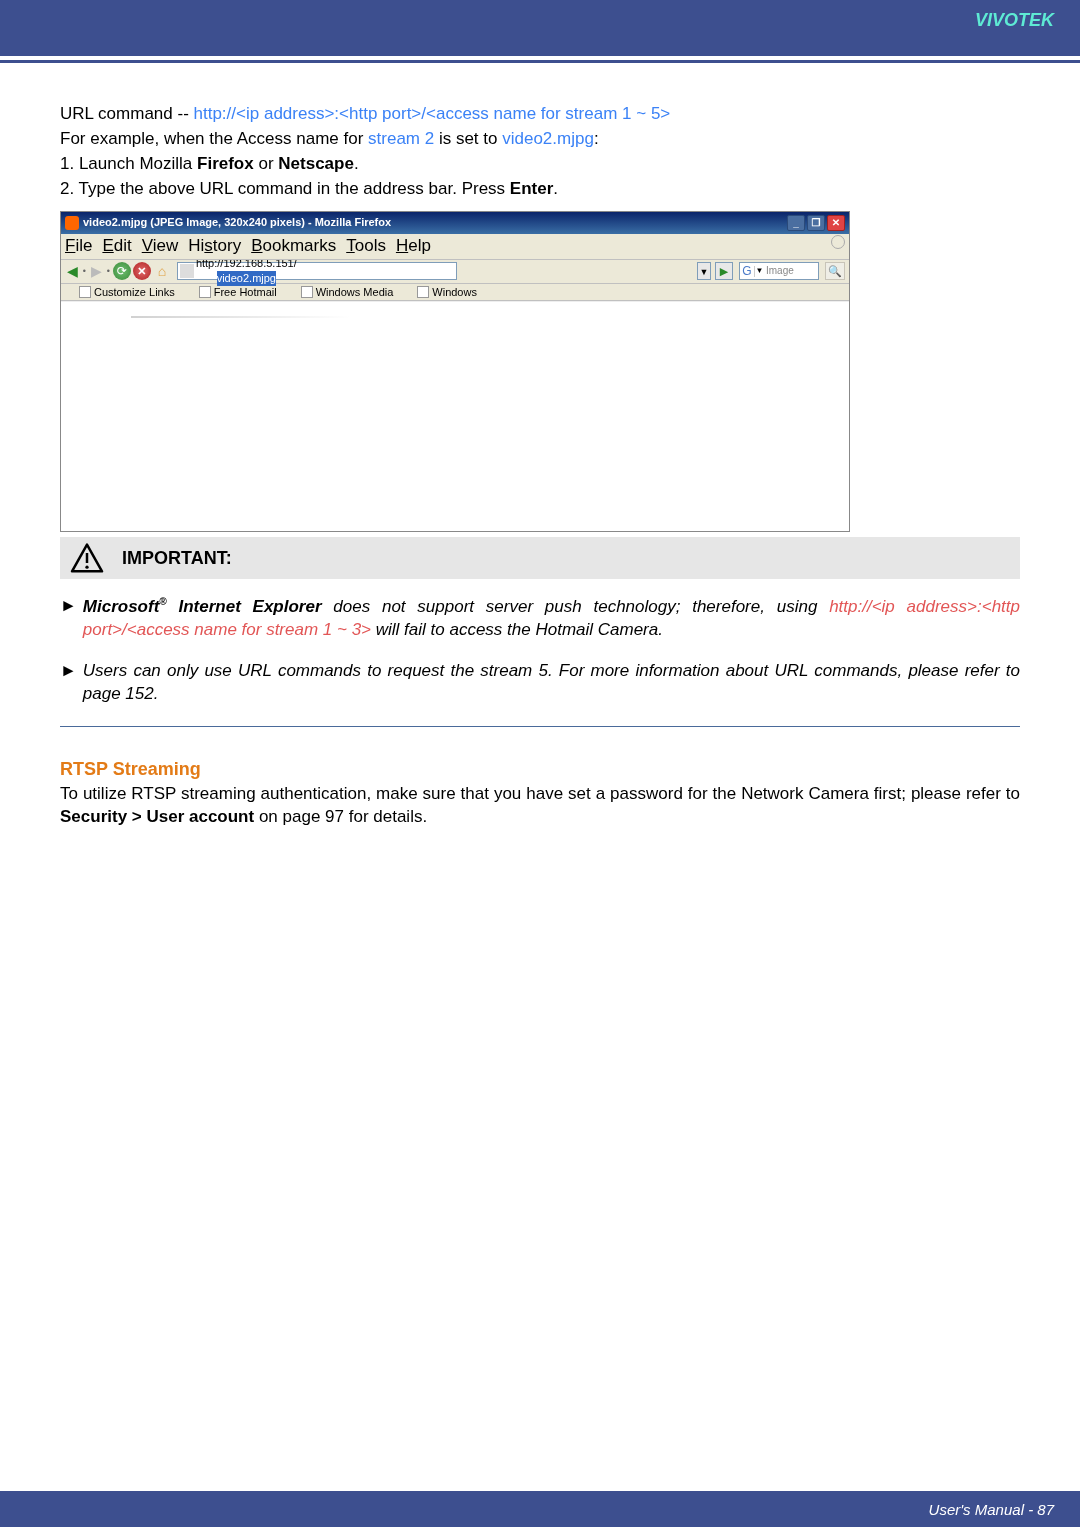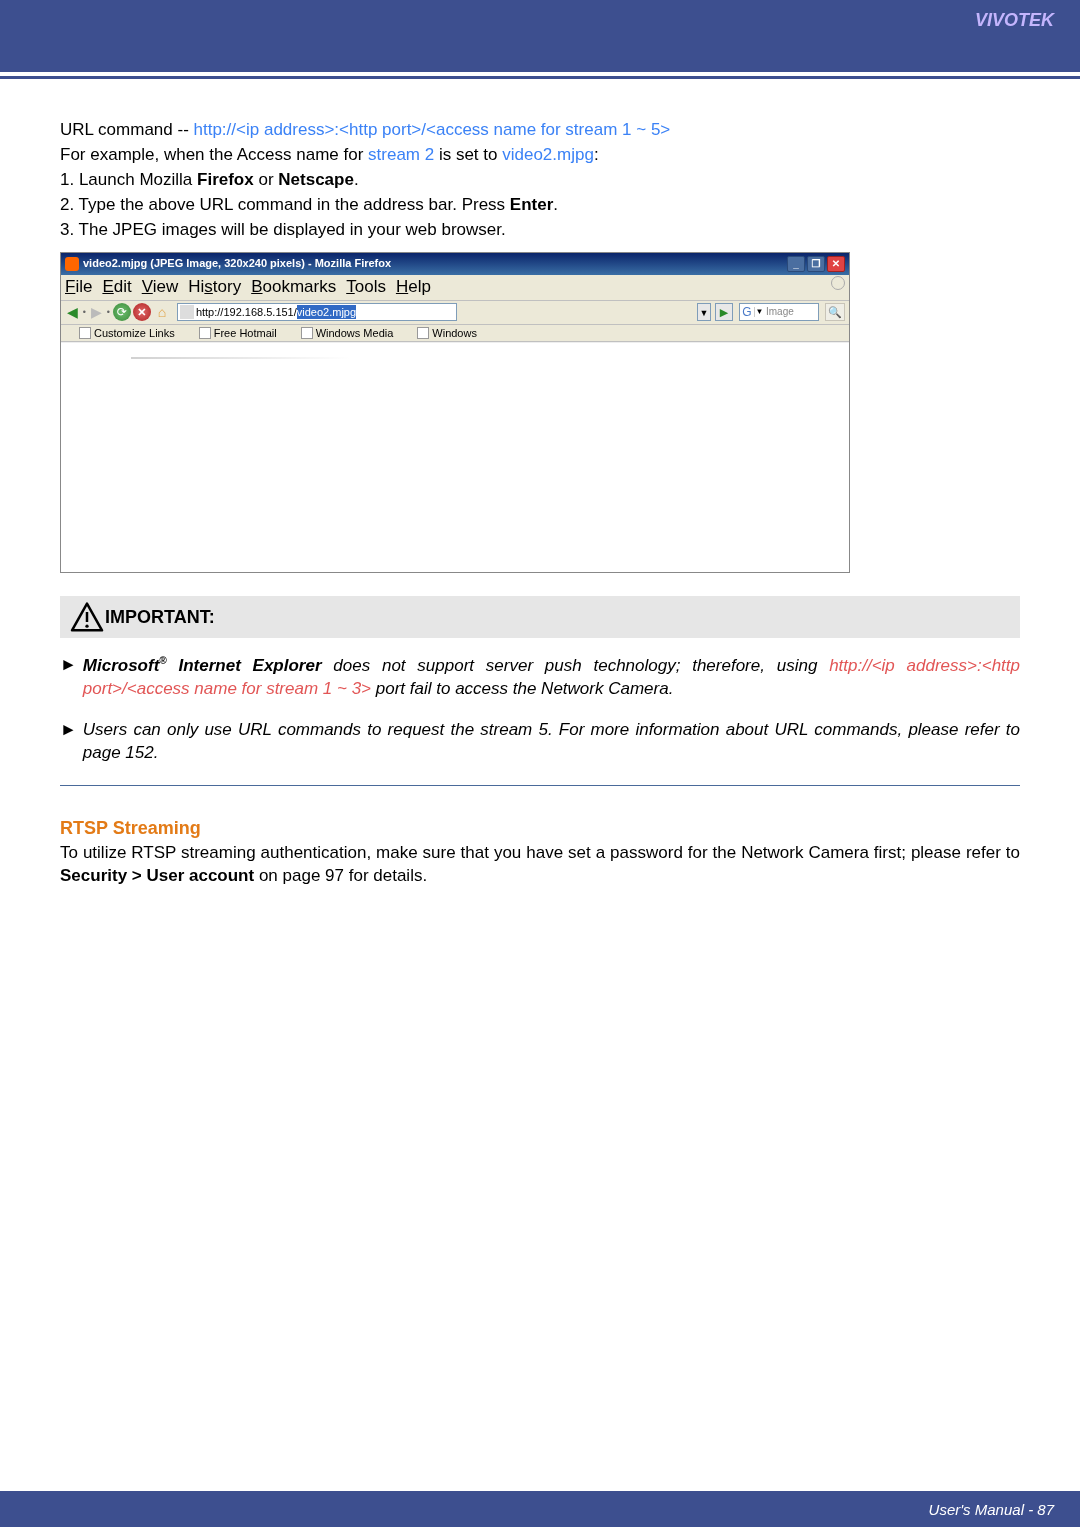--- a/index.html
+++ b/index.html
@@ -7,26 +7,26 @@
     font-family: Arial, Helvetica, sans-serif;
     font-size: 17px;
     color: #000;
     background: #fff;
     width: 1080px;
     height: 1527px;
     position: relative;
   }
   .top-band {
     background: #3d4f8f;
-    color: #c4b5fd;
+    color: #5eead4;
     font-style: italic;
     font-weight: bold;
     text-align: right;
     padding: 10px 26px 4px 0;
-    height: 72px;
+    height: 56px;
     font-size: 18px;
   }
   .thin-line {
     height: 3px;
     background: #3d4f8f;
     margin-top: 4px;
   }
   .content {
     padding: 40px 60px 0 60px;
     line-height: 1.35;
@@ -132,20 +132,21 @@
   .address-icon {
     width: 14px; height: 14px;
     background: #ddd;
     margin: 0 2px;
   }
   .address-url {
     font-size: 11px;
     white-space: nowrap;
     display: flex;
     align-items: center;
+    flex-direction: column;
   }
   .address-url .sel {
     background: #316ac5;
     color: #fff;
   }
   .toolbar-spacer { flex: 1; }
   .drop-btn {
     border: 1px solid #7f9db9;
     background: #e8e8e8;
     width: 14px; height: 18px;
@@ -210,26 +211,26 @@
     border-top: 1px solid #eee;
   }
   .ss-content .fade-bar {
     height: 2px;
     margin: 14px 18px 0 70px;
     background: linear-gradient(to right, rgba(0,0,0,0.18), rgba(0,0,0,0));
     width: 220px;
   }
 
   .important-box {
-    margin-top: 23px;
+    margin-top: 5px;
     background: #e6e6e6;
     padding: 6px 10px;
     display: flex;
     align-items: center;
-    gap: 1px;
+    gap: 18px;
   }
   .warn-icon {
     width: 34px; height: 30px;
   }
   .warn-icon svg { width: 100%; height: 100%; }
   .imp-heading { font-weight: bold; font-size: 18px; }
 
   .below-imp {
     margin-top: 16px;
     font-style: italic;
@@ -276,21 +277,20 @@
   </div>
   <div class="para">
     <span>For example, when the Access name for </span><span class="orange">stream 2</span><span> is set to </span><span class="orange">video2.mjpg</span><span>:</span>
   </div>
   <div class="para">
     <span>1. Launch Mozilla </span><span class="bold">Firefox</span><span> or </span><span class="bold">Netscape</span><span>.</span>
   </div>
   <div class="para">
     <span>2. Type the above URL command in the address bar. Press </span><span class="bold">Enter</span><span>.</span>
   </div>
-  <div class="para">3. The JPEG images will be displayed in your web browser.</div>
 
   <div class="screenshot">
     <div class="ss-titlebar">
       <div class="ss-titlebar-left">
         <span class="ss-titlebar-icon"></span>
         <span>video2.mjpg (JPEG Image, 320x240 pixels) - Mozilla Firefox</span>
       </div>
       <div class="win-controls">
         <div class="win-btn">_</div>
         <div class="win-btn">❐</div>
@@ -363,21 +363,21 @@
         <circle cx="20" cy="29" r="2" fill="#000"></circle>
       </svg>
     </span>
     <span class="imp-heading">IMPORTANT:</span>
   </div>
 
   <div class="below-imp">
     <div class="row">
       <div class="marker">►</div>
       <div class="txt">
-        <span class="ibold">Microsoft</span><sup class="ibold" style="font-size:10px">®</sup><span class="ibold"> Internet Explorer</span><span> does not support server push technology; therefore, using </span><span class="red">http://&lt;ip address&gt;:&lt;http port&gt;/&lt;access name for stream 1 ~ 3&gt;</span><span> port fail to access the Network Camera.</span>
+        <span class="ibold">Microsoft</span><sup class="ibold" style="font-size:10px">®</sup><span class="ibold"> Internet Explorer</span><span> does not support server push technology; therefore, using </span><span class="red">http://&lt;ip address&gt;:&lt;http port&gt;/&lt;access name for stream 1 ~ 3&gt;</span><span> will fail to access the Hotmail Camera.</span>
       </div>
     </div>
     <div class="row">
       <div class="marker">►</div>
       <div class="txt">Users can only use URL commands to request the stream 5. For more information about URL commands, please refer to page 152.</div>
     </div>
   </div>
 
   <div class="divider"></div>
 

